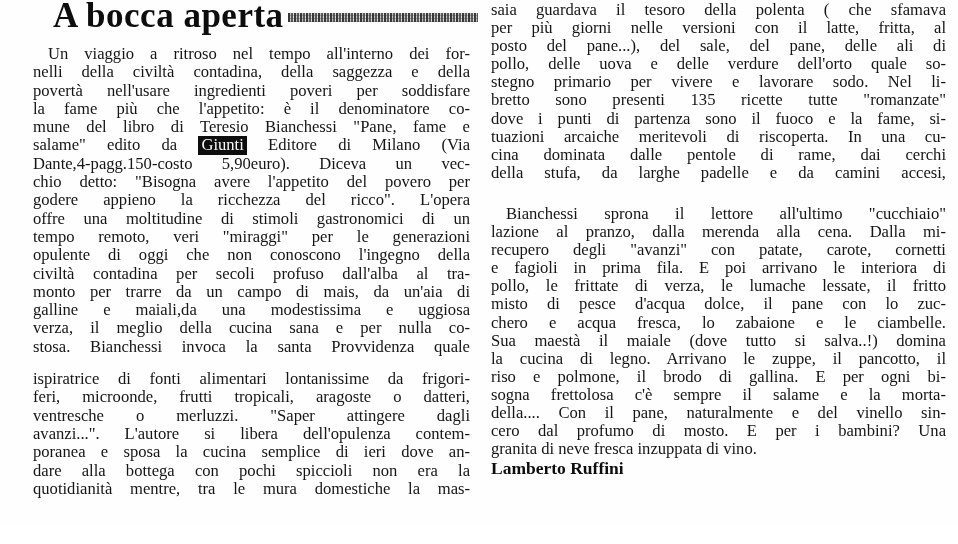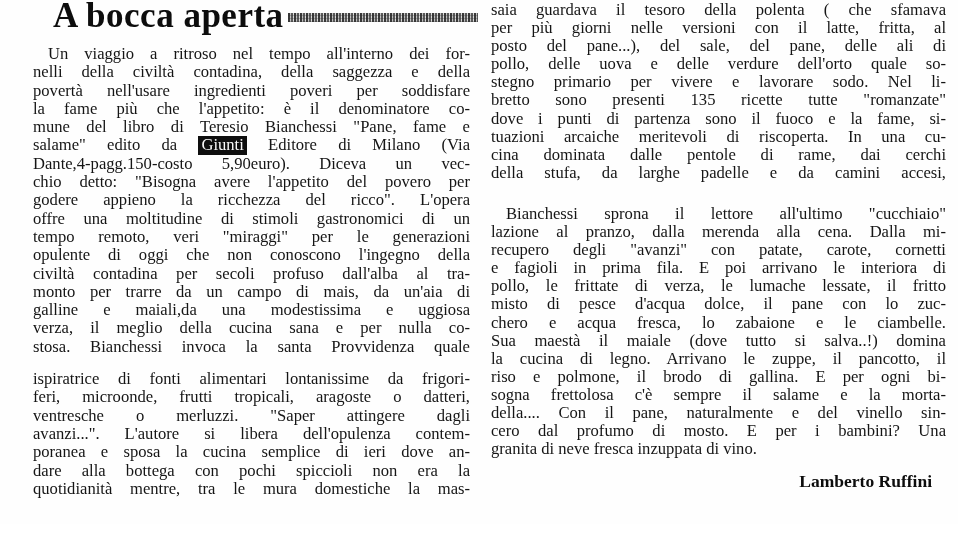--- a/index.html
+++ b/index.html
@@ -56,25 +56,25 @@
   .tline.noj { text-align-last: left; }
   .para-gap-left  { margin-top: 14px; }
   .para-gap-right { margin-top: 23px; }
   .inverted {
     background: #0e0e0e;
     color: #fafafa;
     padding: 12px 3px;
   }
   .signature {
     font-weight: 700;
-    text-align: right;
+    text-align: left;
     padding-right: 14px;
     font-size: 17.5px;
     line-height: 20px;
-    margin-top: 13px;
+    margin-top: 0;
     color: #0d0d0d;
   }
 </style>
 </head>
 <body>
 
 <div class="page">
 
   <h1 class="article-title">A bocca aperta</h1>
 

